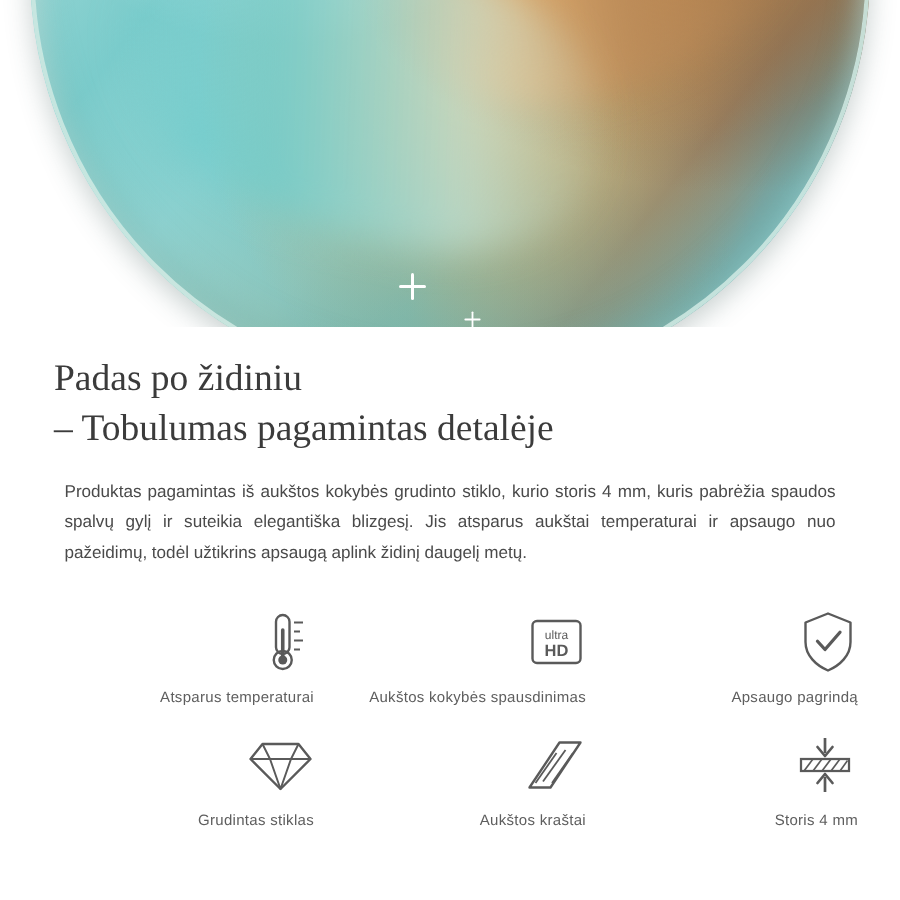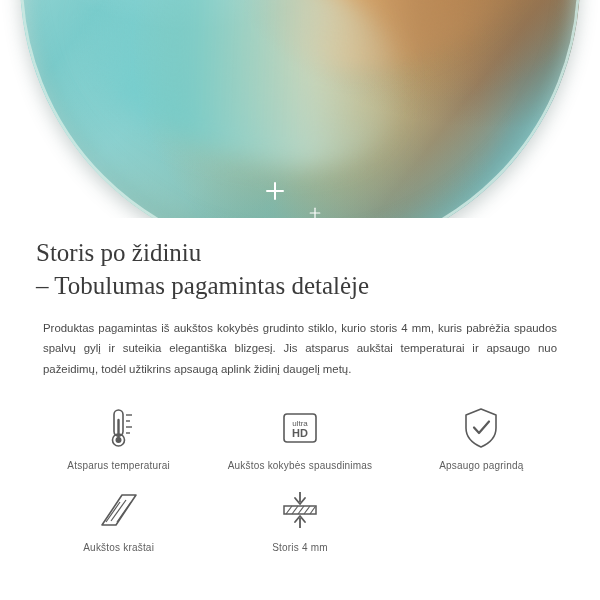--- a/index.html
+++ b/index.html
@@ -121,21 +121,21 @@
   .features {
     margin-top: 26px;
     padding: 0 28px;
     display: grid;
     grid-template-columns: repeat(3, 1fr);
     row-gap: 16px;
   }
   .feature {
     display: flex;
     flex-direction: column;
-    align-items: center;
+    align-items: flex-end;
     justify-content: flex-start;
   }
   .feature-icon {
     height: 46px;
     display: flex;
     align-items: center;
     justify-content: center;
   }
   .feature-label {
     margin-top: 9px;
@@ -157,21 +157,21 @@
       <div class="hero-marble-2"></div>
 
       <div class="hero-edge"></div>
       <div class="sparkle sparkle-1"></div>
       <div class="sparkle sparkle-2"></div>
     </div>
   </div>
 
   <div class="content">
     <h1 class="headline">
-      <span>Storis po židiniu</span>
+      <span>Padas po židiniu</span>
       <span class="line2">– Tobulumas pagamintas detalėje</span>
     </h1>
     <p class="body-copy">Produktas pagamintas iš aukštos kokybės grudinto stiklo, kurio storis 4 mm, kuris pabrėžia spaudos spalvų gylį ir suteikia elegantiška blizgesį. Jis atsparus aukštai temperaturai ir apsaugo nuo pažeidimų, todėl užtikrins apsaugą aplink židinį daugelį metų.</p>
   </div>
 
   <div class="features">
 
     <div class="feature">
       <div class="feature-icon">
         <svg width="40" height="44" viewBox="0 0 40 44">
@@ -202,20 +202,30 @@
     <div class="feature">
       <div class="feature-icon">
         <svg width="40" height="44" viewBox="0 0 40 44">
           <path d="M20 3 L35 9 V22 C35 31 28 37.5 20 41 C12 37.5 5 31 5 22 V9 Z" fill="none" stroke="#5a5a5a" stroke-width="1.6" stroke-linejoin="round"></path>
           <path d="M13 21.5 L18 27 L28 15.5" fill="none" stroke="#5a5a5a" stroke-width="2.2" stroke-linecap="round" stroke-linejoin="round"></path>
         </svg>
       </div>
       <div class="feature-label">Apsaugo pagrindą</div>
     </div>
 
+    <div class="feature">
+      <div class="feature-icon">
+        <svg width="44" height="40" viewBox="0 0 44 40">
+          <path d="M10 6 H34 L42 16 L22 36 L2 16 Z" fill="none" stroke="#5a5a5a" stroke-width="1.6" stroke-linejoin="round"></path>
+          <path d="M2 16 H42" stroke="#5a5a5a" stroke-width="1.3"></path>
+          <path d="M10 6 L15 16 L22 36 L29 16 L34 6" fill="none" stroke="#5a5a5a" stroke-width="1.3" stroke-linejoin="round"></path>
+        </svg>
+      </div>
+      <div class="feature-label">Grudintas stiklas</div>
+    </div>
 
     <div class="feature">
       <div class="feature-icon">
         <svg width="42" height="38" viewBox="0 0 42 38">
           <path d="M4 34 L24 4 H38 L18 34 Z" fill="none" stroke="#5a5a5a" stroke-width="1.6" stroke-linejoin="round"></path>
           <line x1="13" y1="30" x2="28" y2="9" stroke="#5a5a5a" stroke-width="1.2"></line>
           <line x1="19" y1="31" x2="33" y2="11" stroke="#5a5a5a" stroke-width="1.2"></line>
           <line x1="8" y1="31" x2="22" y2="11" stroke="#5a5a5a" stroke-width="1.2"></line>
         </svg>
       </div>

